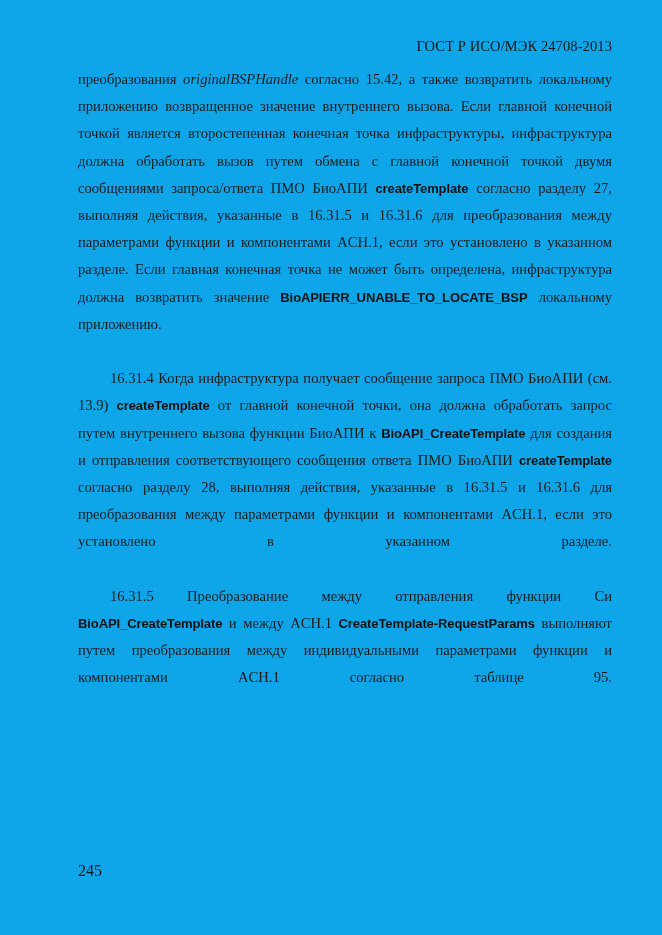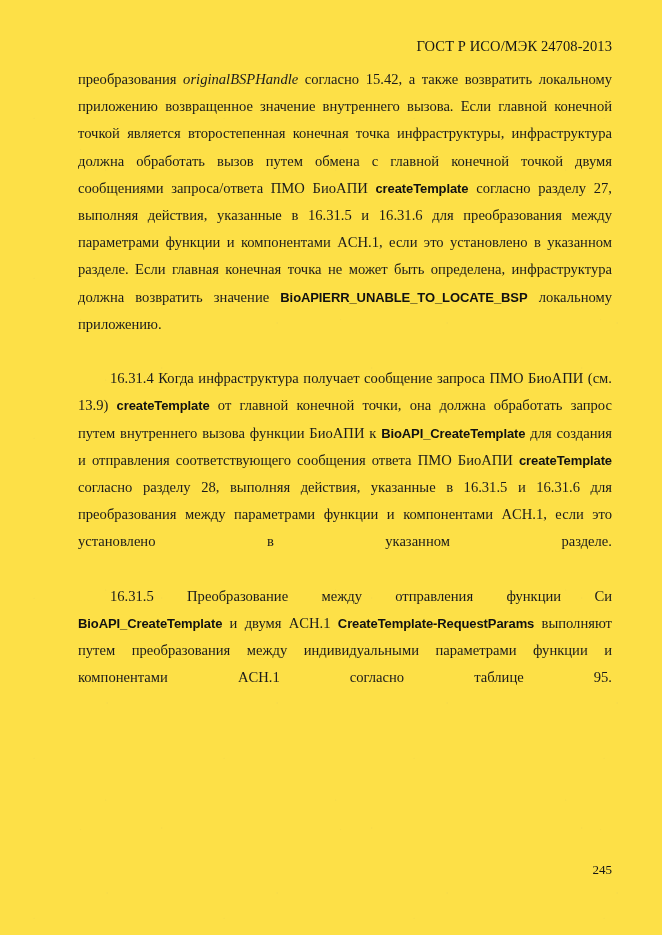--- a/index.html
+++ b/index.html
@@ -6,21 +6,21 @@
   html, body {
     margin: 0;
     padding: 0;
     background: #ffffff;
   }
 
   .page {
     position: relative;
     width: 662px;
     height: 935px;
-    background: #fde047;
+    background: #0ea5e9;
     overflow: hidden;
     font-family: "Liberation Serif", "DejaVu Serif", serif;
     color: #1b1b1b;
     -webkit-font-smoothing: antialiased;
   }
 
   
   .page-header {
     position: absolute;
     left: 78px;
@@ -79,22 +79,22 @@
     font-family: "Liberation Serif", "DejaVu Serif", serif;
     font-size: 14.6px;
   }
 
   
   .page-number {
     position: absolute;
     left: 78px;
     top: 862px;
     width: 534px;
-    text-align: right;
-    font-size: 13px;
+    text-align: left;
+    font-size: 16px;
     color: #151515;
   }
 
   
   .scan-noise {
     position: absolute;
     inset: 0;
     pointer-events: none;
     opacity: 0.035;
     background-image:
@@ -114,19 +114,19 @@
   <div class="scan-noise"></div>
 
   <div class="page-header">ГОСТ Р ИСО/МЭК 24708-2013</div>
 
   <div class="text-column">
 
     <p class="para"><span>преобразования </span><span class="ital">originalBSPHandle</span><span> согласно 15.42, а также возвратить локальному приложению возвращенное значение внутреннего вызова. Если главной конечной точкой является второстепенная конечная точка инфраструктуры, инфраструктура должна обработать вызов путем обмена с главной конечной точкой двумя сообщениями запроса/ответа ПМО БиоАПИ </span><span class="mono-bold">createTemplate</span><span> согласно разделу 27, выполняя действия, указанные в 16.31.5 и 16.31.6 для преобразования между параметрами функции и компонентами ACH.1, если это установлено в указанном разделе. Если главная конечная точка не может быть определена, инфраструктура должна возвратить значение </span><span class="mono-bold">BioAPIERR_UNABLE_TO_LOCATE_BSP</span><span> локальному приложению.</span></p>
 
     <p class="para indented"><span>16.31.4 Когда инфраструктура получает сообщение запроса ПМО БиоАПИ (см. 13.9) </span><span class="mono-bold">createTemplate</span><span> от главной конечной точки, она должна обработать запрос путем внутреннего вызова функции БиоАПИ к </span><span class="mono-bold">BioAPI_CreateTemplate</span><span> для создания и отправления соответствующего сообщения ответа ПМО БиоАПИ </span><span class="mono-bold">createTemplate</span><span> согласно разделу 28, выполняя действия, указанные в 16.31.5 и 16.31.6 для преобразования между параметрами функции и компонентами ACH.1, если это установлено в указанном разделе.</span></p>
 
-    <p class="para indented"><span>16.31.5 Преобразование между отправления функции Си </span><span class="mono-bold">BioAPI_CreateTemplate</span><span> и двумя ACH.1 </span><span class="mono-bold">CreateTemplate-RequestParams</span><span> выполняют путем преобразования между индивидуальными параметрами функции и компонентами ACH.1 согласно таблице 95.</span></p>
+    <p class="para indented"><span>16.31.5 Преобразование между отправления функции Си </span><span class="mono-bold">BioAPI_CreateTemplate</span><span> и между ACH.1 </span><span class="mono-bold">CreateTemplate-RequestParams</span><span> выполняют путем преобразования между индивидуальными параметрами функции и компонентами ACH.1 согласно таблице 95.</span></p>
 
   </div>
 
   <div class="page-number">245</div>
 
 </div>
 
 </body></html>

